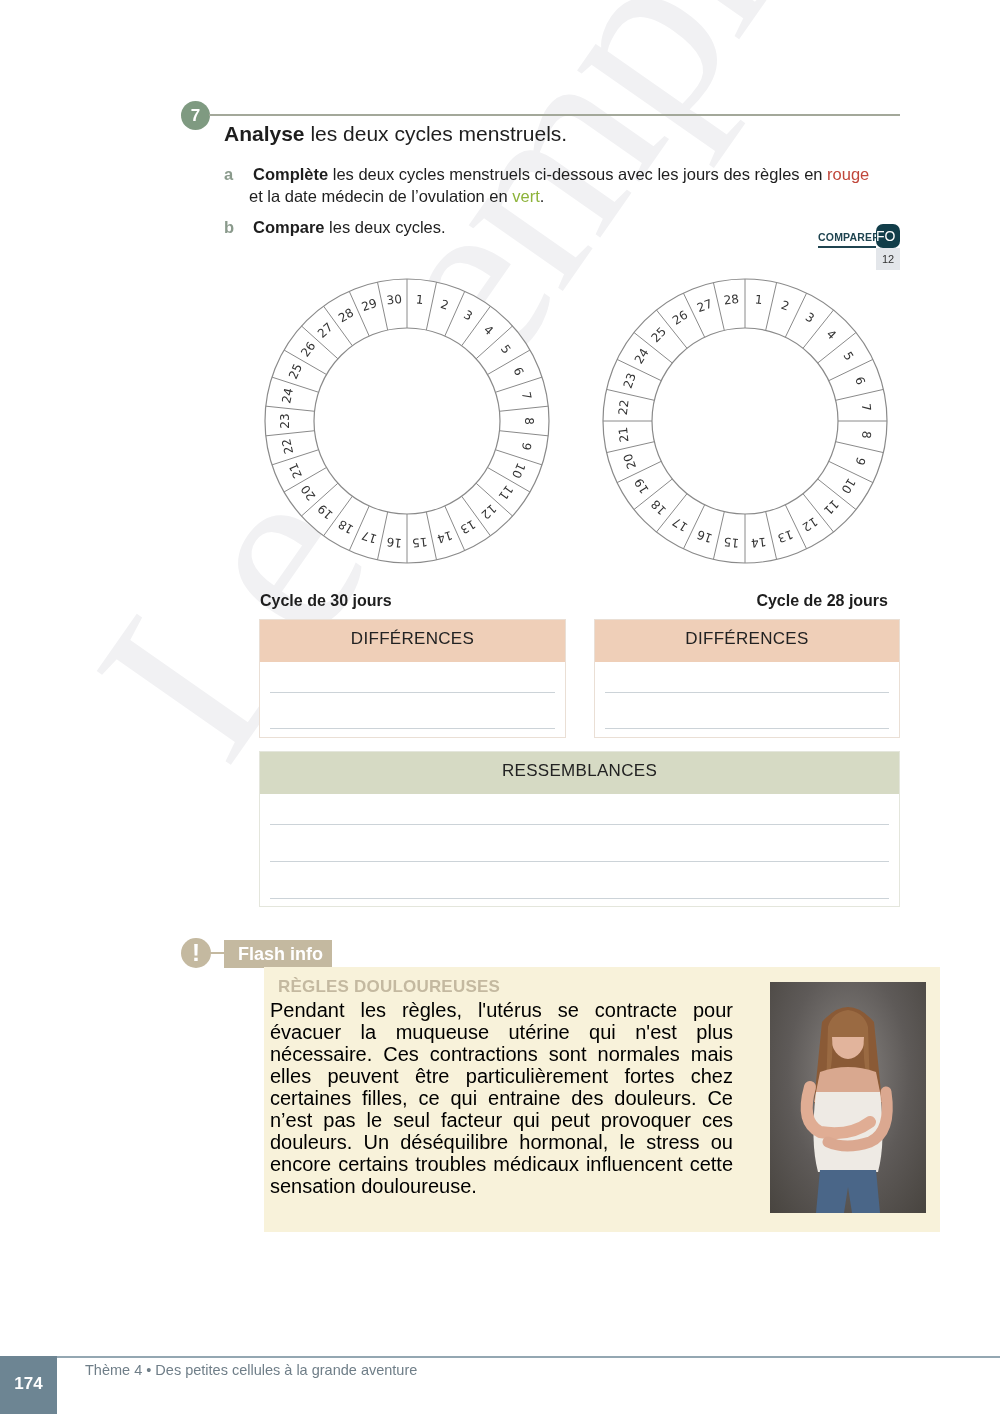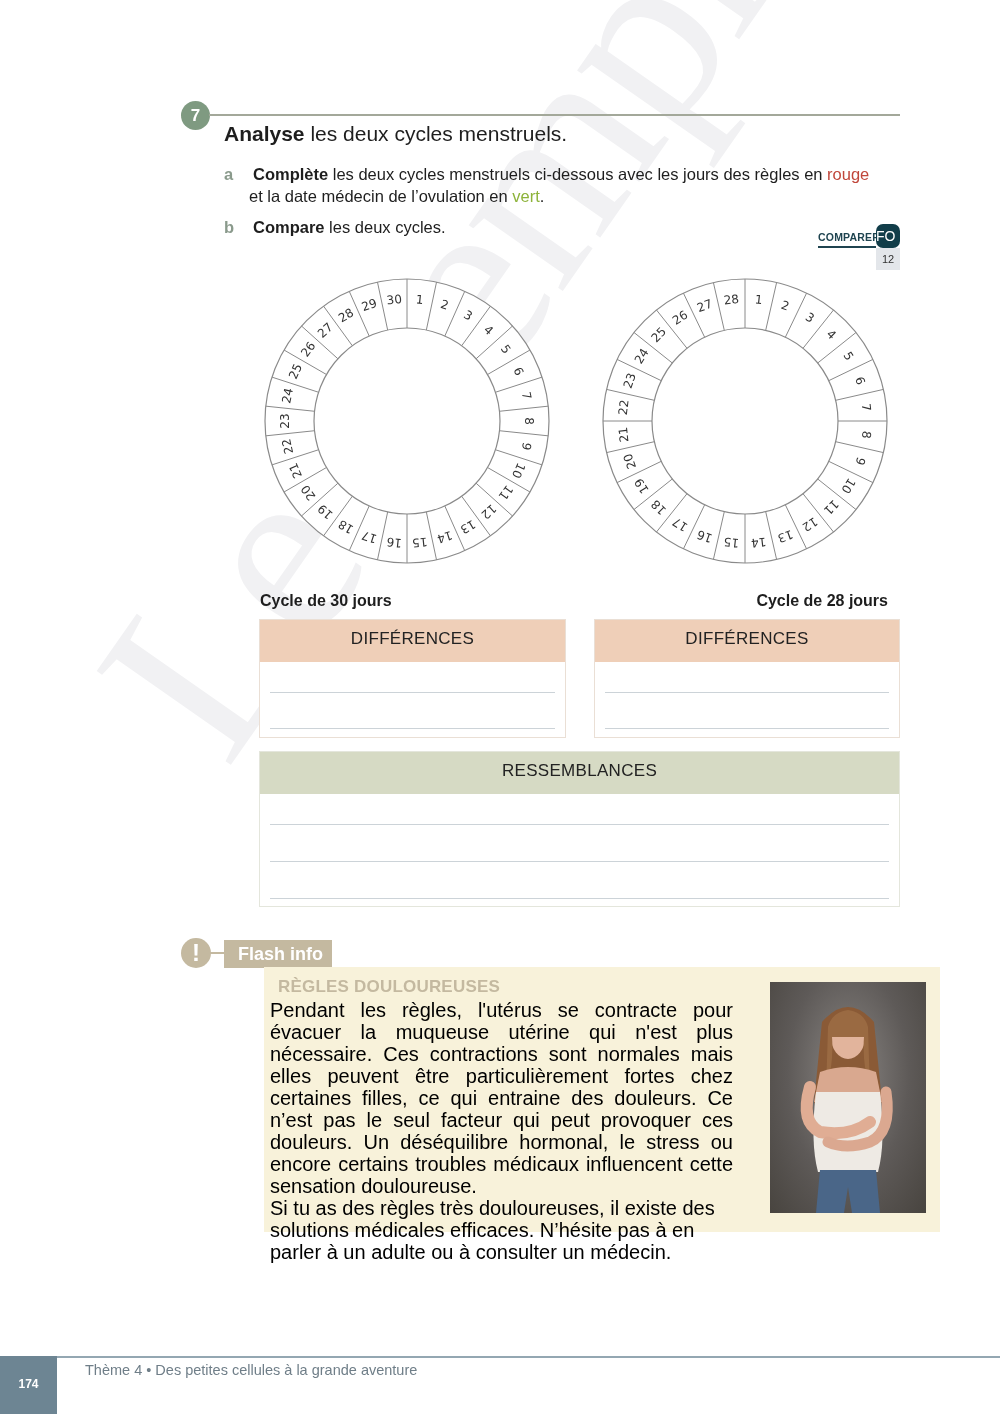--- a/index.html
+++ b/index.html
@@ -95,21 +95,21 @@
   .photo {
     position: absolute; left: 506px; top: 15px; width: 156px; height: 231px;
     background: radial-gradient(ellipse at 50% 40%, #8a8683 0%, #5e5a58 55%, #48443f 100%);
     overflow: hidden;
   }
 
   
   .footer-rule { position: absolute; left: 0; top: 1356px; width: 1000px; height: 2px; background: #94a7b2; }
   .page-num {
     position: absolute; left: 0; top: 1356px; width: 57px; height: 58px; background: #6d8593;
-    color: #fff; font-weight: bold; font-size: 12px; text-align: center; line-height: 56px;
+    color: #fff; font-weight: bold; font-size: 17px; text-align: center; line-height: 56px;
   }
   .footer-text { position: absolute; left: 85px; top: 1362px; font-size: 14.5px; color: #6f7e88; }
 </style>
 </head>
 <body>
 
 <div class="watermark">Leexemplaar</div>
 
 <div class="content">
 
@@ -289,21 +289,20 @@
     <div class="line" style="top:146px;"></div>
   </div>
 
   <div class="flash-icon">!</div>
   <div class="flash-connector"></div>
   <div class="flash-tab">Flash info</div>
   <div class="flash-box">
     <div class="flash-heading">RÈGLES DOULOUREUSES</div>
     <div class="flash-text">
       <p>Pendant les règles, l'utérus se contracte pour évacuer la muqueuse utérine qui n'est plus nécessaire. Ces contractions sont normales mais elles peuvent être particulièrement fortes chez certaines filles, ce qui entraine des douleurs. Ce n’est pas le seul facteur qui peut provoquer ces douleurs. Un déséquilibre hormonal, le stress ou encore certains troubles médicaux influencent cette sensation douloureuse.</p>
-      <p style="text-align:left">Si tu as des règles très douloureuses, il existe des solutions médicales efficaces. N’hésite pas à en parler à un adulte ou à consulter un médecin.</p>
     </div>
     <div class="photo" title="Jeune fille se tenant le ventre de douleur">
       <svg width="156" height="231" viewBox="0 0 156 231" xmlns="http://www.w3.org/2000/svg">
 
         <path d="M52 40 Q78 10 104 40 L112 120 Q100 140 92 120 L64 120 Q52 140 44 120 Z" fill="#8a5a36"></path>
 
         <ellipse cx="78" cy="55" rx="17" ry="22" fill="#e2b49c"></ellipse>
 
         <path d="M58 45 Q62 30 78 28 Q94 30 98 45 L100 110 Q92 80 94 55 L62 55 Q64 80 56 110 Z" fill="#9a6a42"></path>
 

